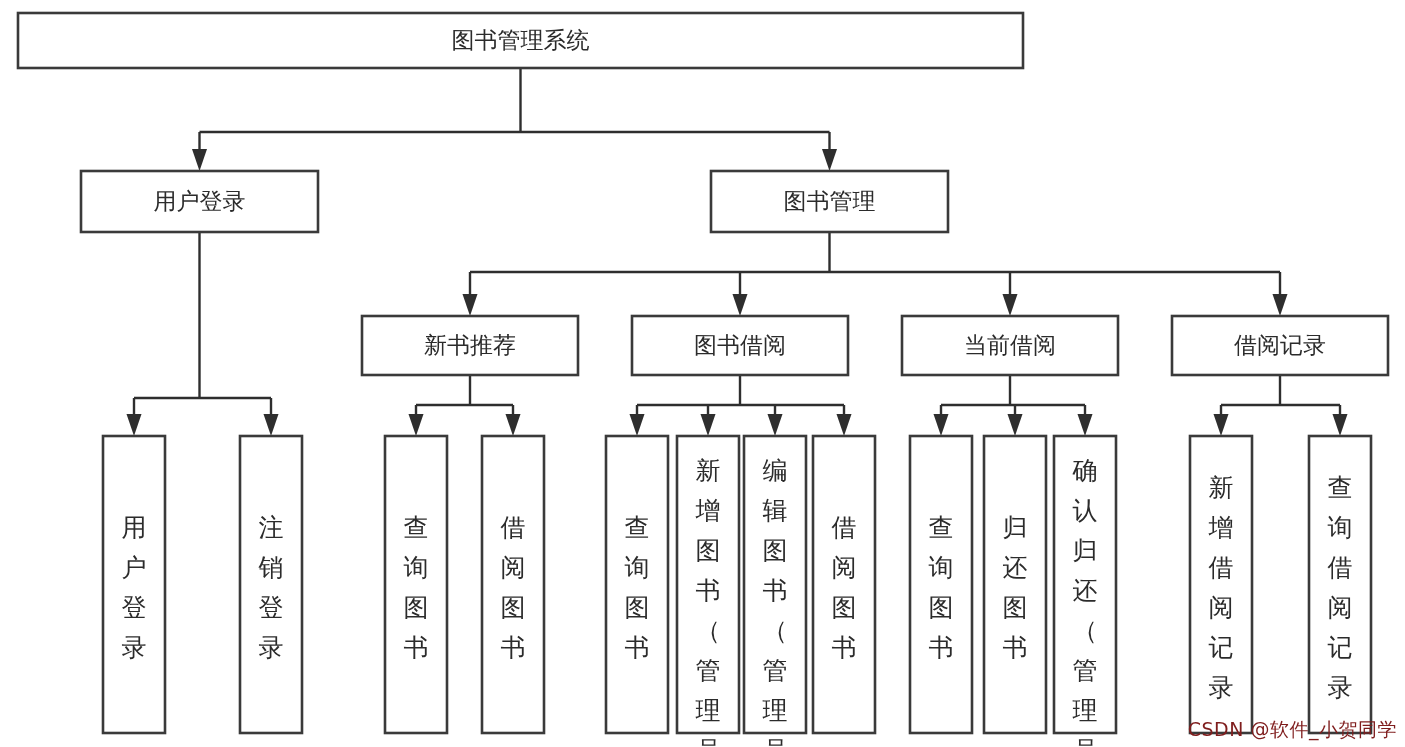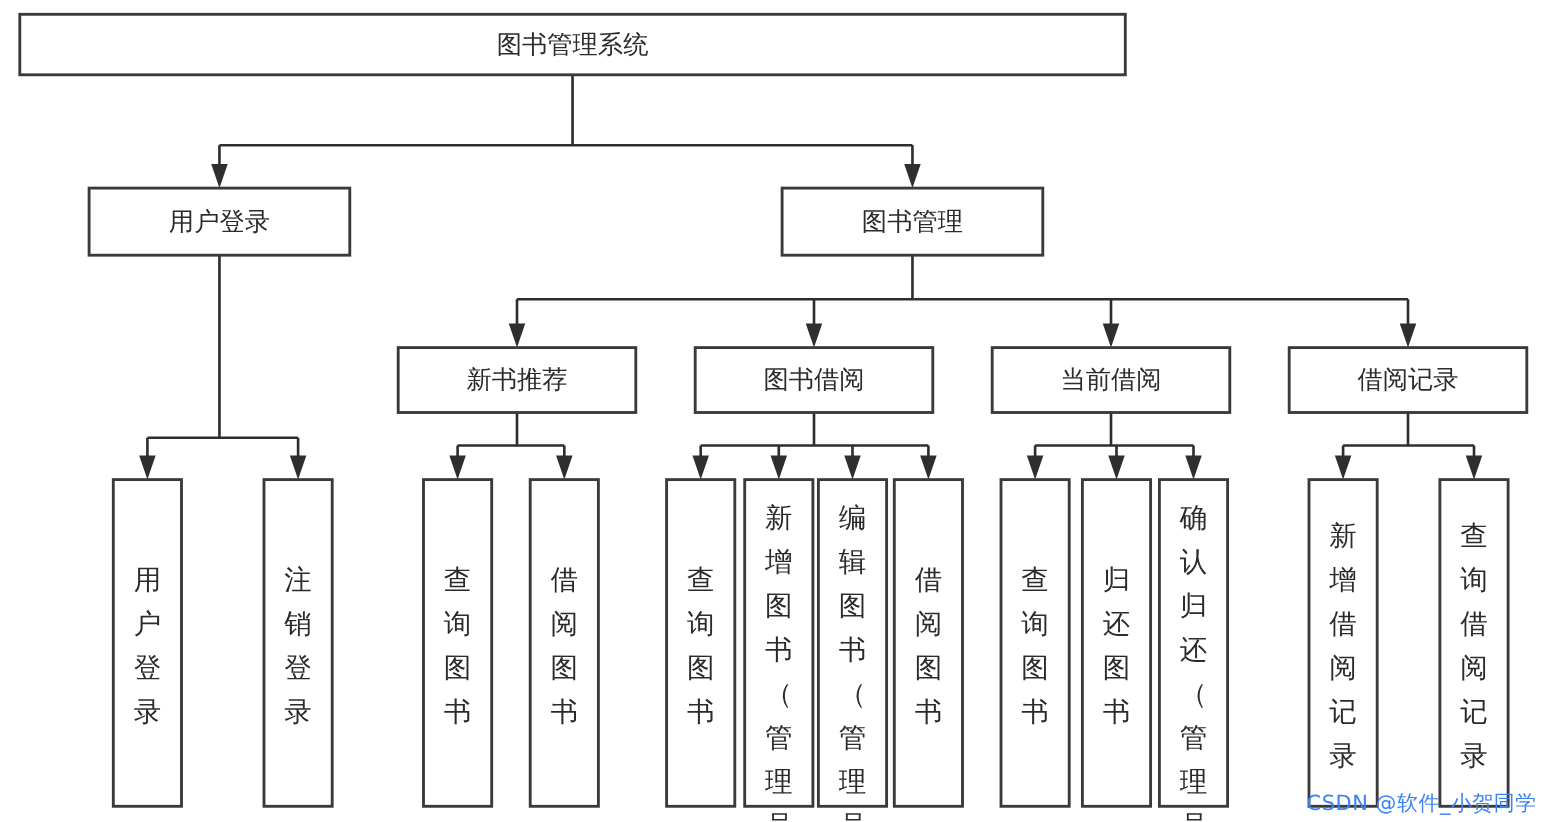--- a/index.html
+++ b/index.html
@@ -53,21 +53,21 @@
   .arrow-head {
     fill: #2e2e2e;
     stroke: none;
   }
   .watermark-text {
     position: absolute;
     right: 8px;
     bottom: 4px;
     font-family: "DejaVu Sans", "Liberation Sans", sans-serif;
     font-size: 19px;
-    color: #3b82f6;
+    color: #7f1d1d;
     letter-spacing: 0.5px;
     white-space: nowrap;
     user-select: none;
   }
 </style>
 </head>
 <body>
 
 <div id="diagram-root">
   <svg class="flow" viewBox="0 0 1405 747">

